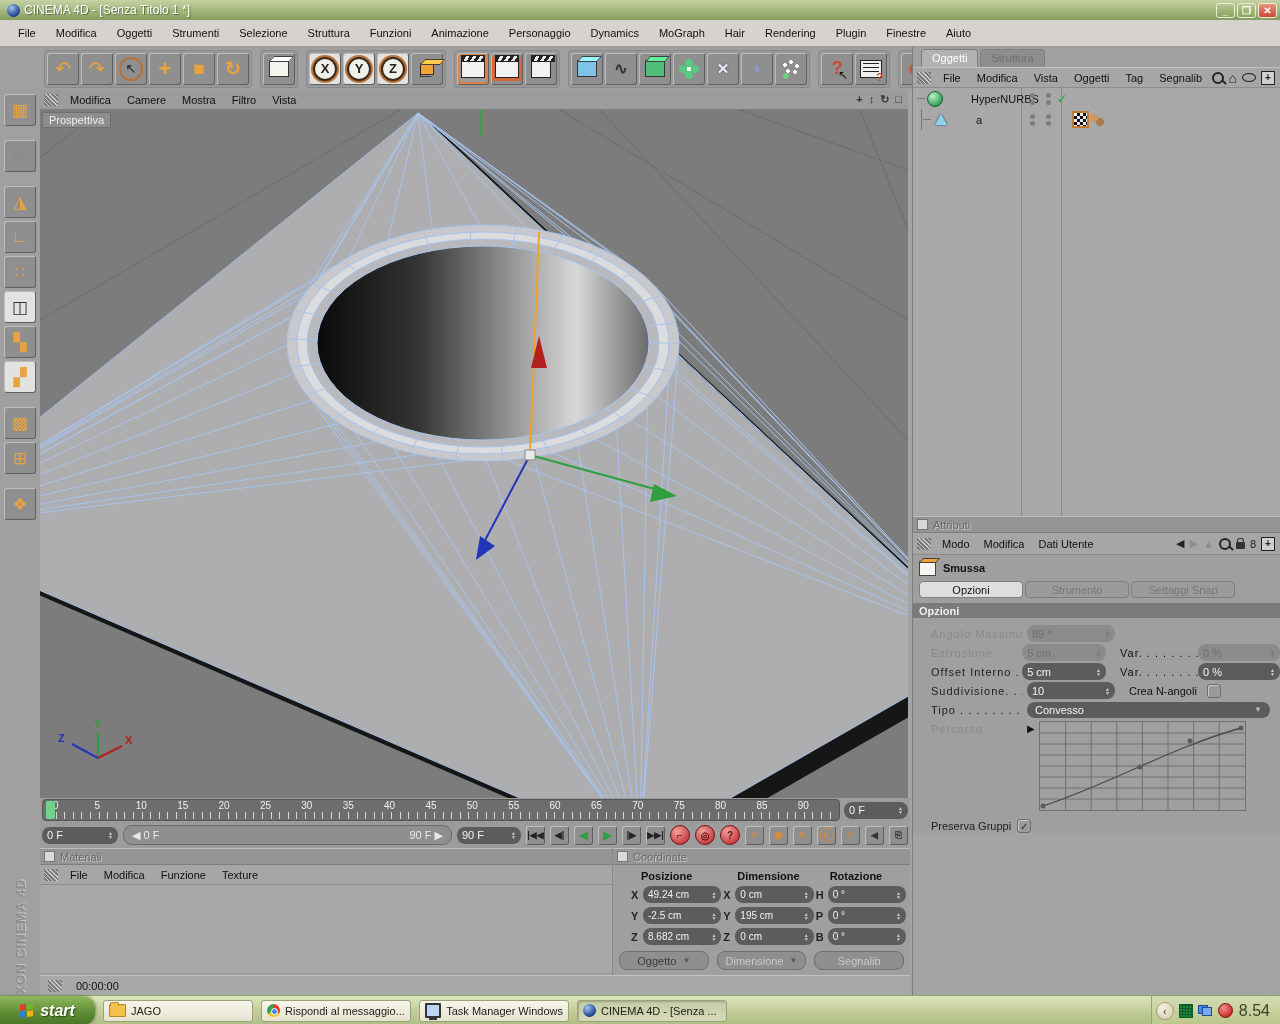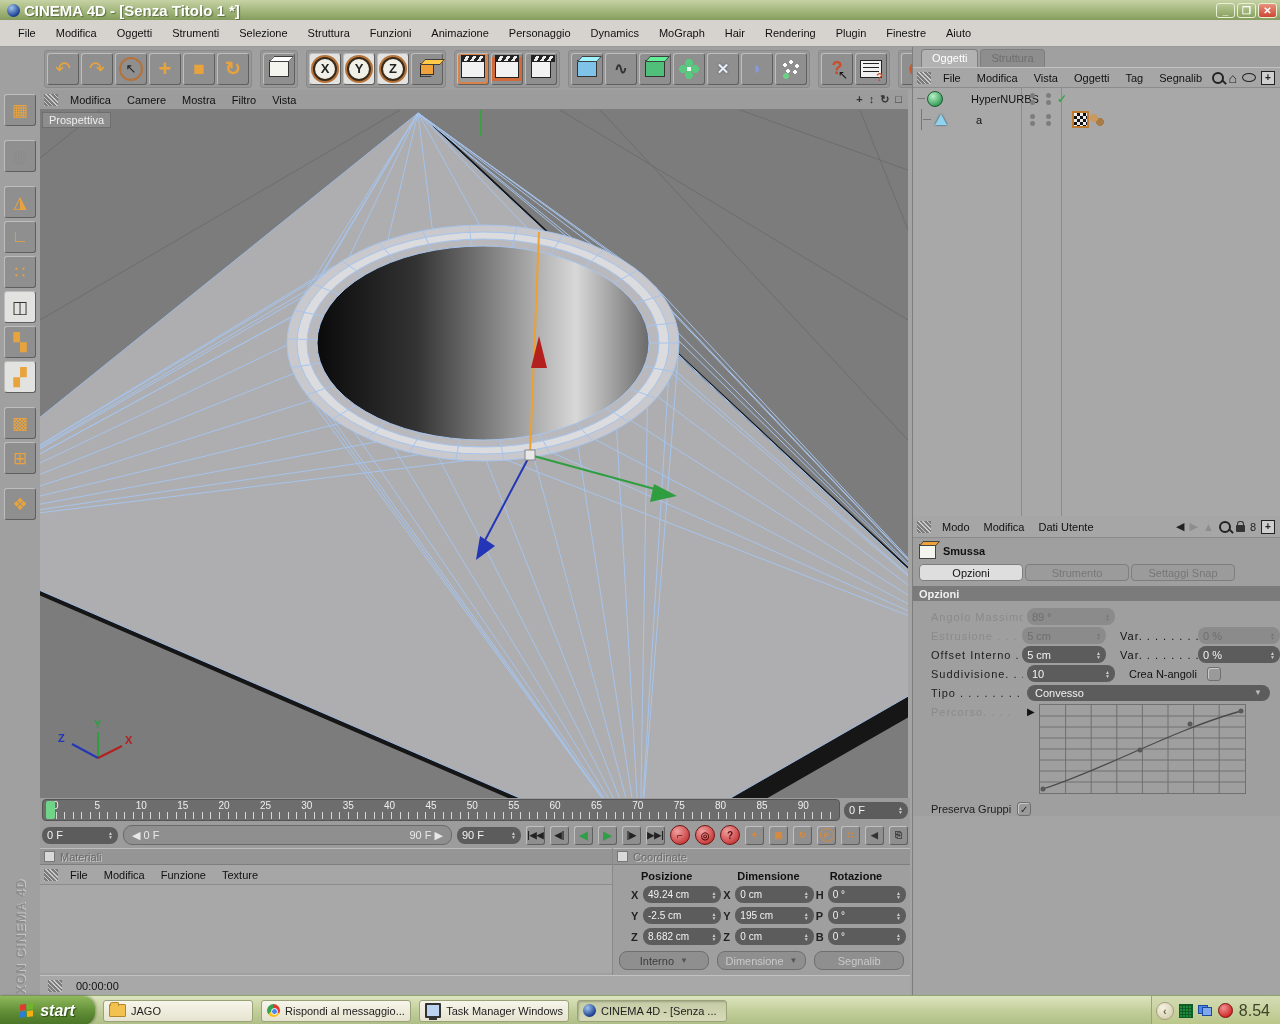--- a/index.html
+++ b/index.html
@@ -1,21 +1,21 @@
 <!DOCTYPE html>
 <html><head>
 <meta charset="utf-8">
 <style>
   html,body{margin:0;padding:0;}
   body{width:1280px;height:1024px;overflow:hidden;font-family:"Liberation Sans",sans-serif;background:#a4a4a4;position:relative;font-size:11px;color:#111;}
   .abs{position:absolute;}
   
   #titlebar{left:0;top:0;width:1280px;height:20px;background:linear-gradient(#c6d2a4,#9fb478 60%,#869c5e);display:flex;align-items:center;padding:0 3px;box-sizing:border-box;}
   #titlebar .logo{width:13px;height:13px;border-radius:50%;background:radial-gradient(circle at 35% 30%,#9fc4ef,#1c3f8f 70%,#0a1e52);margin:0 4px;}
-  #titlebar .t{color:#fff;font-weight:bold;font-size:15px;text-shadow:1px 1px 1px #5a6c3e;flex:1;}
+  #titlebar .t{color:#fff;font-weight:normal;font-size:12px;text-shadow:1px 1px 1px #5a6c3e;flex:1;}
   .wbtn{width:19px;height:15px;margin-left:2px;border-radius:3px;border:1px solid #e8f0d8;display:flex;align-items:center;justify-content:center;color:#fff;font-size:10px;font-weight:bold;box-sizing:border-box;}
   .wbtn.min,.wbtn.res{background:linear-gradient(#b9c996,#8aa25f);}
   .wbtn.close{background:linear-gradient(#e8927c,#cc4633);}
   
   #menubar{left:0;top:20px;width:1280px;height:27px;background:#d6d3ce;border-bottom:1px solid #9a9a9a;display:flex;align-items:center;padding-left:8px;box-sizing:border-box;}
   #menubar span{padding:4px 10px;color:#111;}
   
   #toolbar{left:0;top:47px;width:1280px;height:43px;background:#a0a0a0;display:flex;align-items:center;padding-left:44px;box-sizing:border-box;gap:2px;}
   .tgroup{display:flex;gap:2px;padding:2px;border:1px solid #8a8a8a;border-radius:3px;background:#989898;margin-right:6px;}
   .c4d-btn{width:32px;height:32px;background:#8f8f8f;border:1px solid;border-color:#bdbdbd #5f5f5f #5f5f5f #bdbdbd;border-radius:3px;display:flex;align-items:center;justify-content:center;font-size:19px;color:#222;box-sizing:border-box;position:relative;}
@@ -642,21 +642,21 @@
           <span class="ax">B</span>
           <span class="pill">
             <span>0 °</span>
             <span class="spin">▲<br>▼</span>
           </span>
         </div>
     </div>
   </div>
   <div id="coordfoot">
     <div class="gbtn">
-        <span>Interno</span>
+        <span>Oggetto</span>
         <span class="tri">▼</span>
       </div>
     <div class="gbtn lighttxt">
         <span>Dimensione</span>
         <span class="tri">▼</span>
       </div>
     <div class="gbtn lighttxt">
         <span>Segnalib</span>
       </div>
   </div>
@@ -722,20 +722,24 @@
       <span style="position:absolute;left:130px;" class="dotpair">
           <i></i>
           <i></i>
         </span>
       <span style="position:absolute;left:153px;" class="tagchk"></span>
       <span style="position:absolute;left:172px;" class="tagballs"></span>
     </div>
   </div>
 
   <div id="attrs">
+    <div class="ptitle">
+        <span class="sq"></span>
+        <span>Attributi</span>
+      </div>
     <div class="amenu">
       <span class="dots"></span>
       <span style="display:flex;">
           <span class="mi">Modo</span>
           <span class="mi">Modifica</span>
           <span class="mi">Dati Utente</span>
         </span>
       <span class="hicons">
         <span class="navtri">◀</span>
         <span class="navtri" style="color:#8d8d8d;">▶</span>

